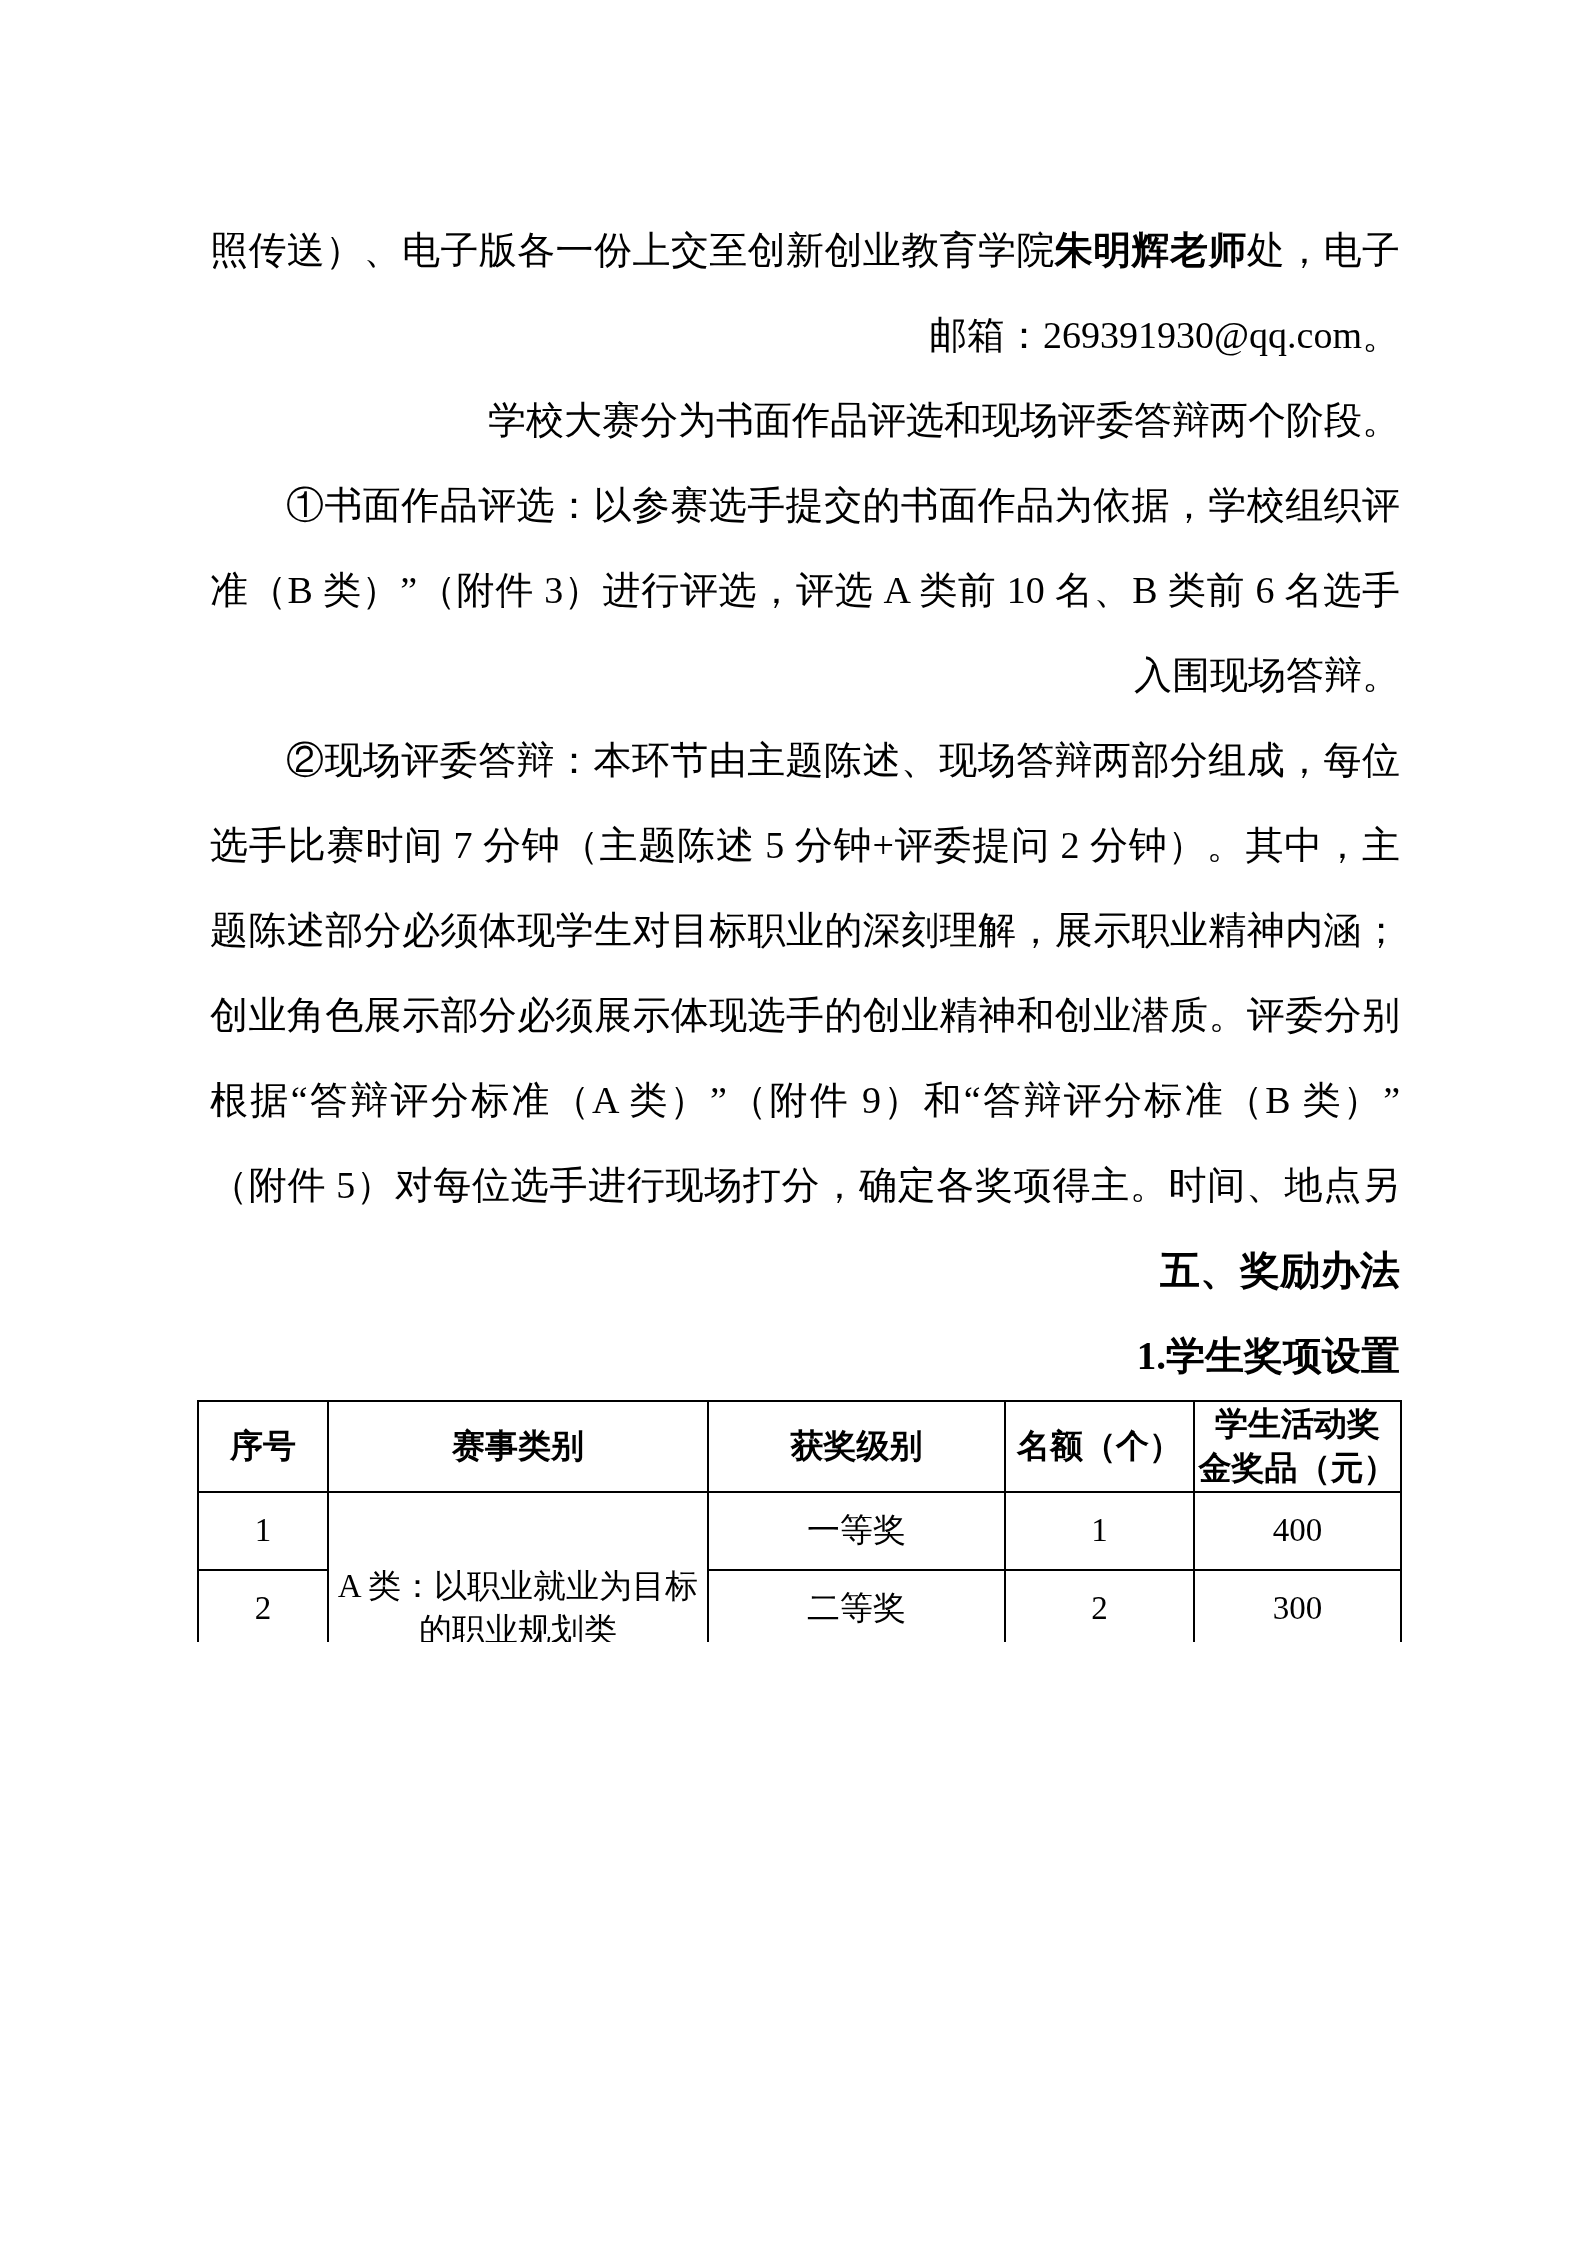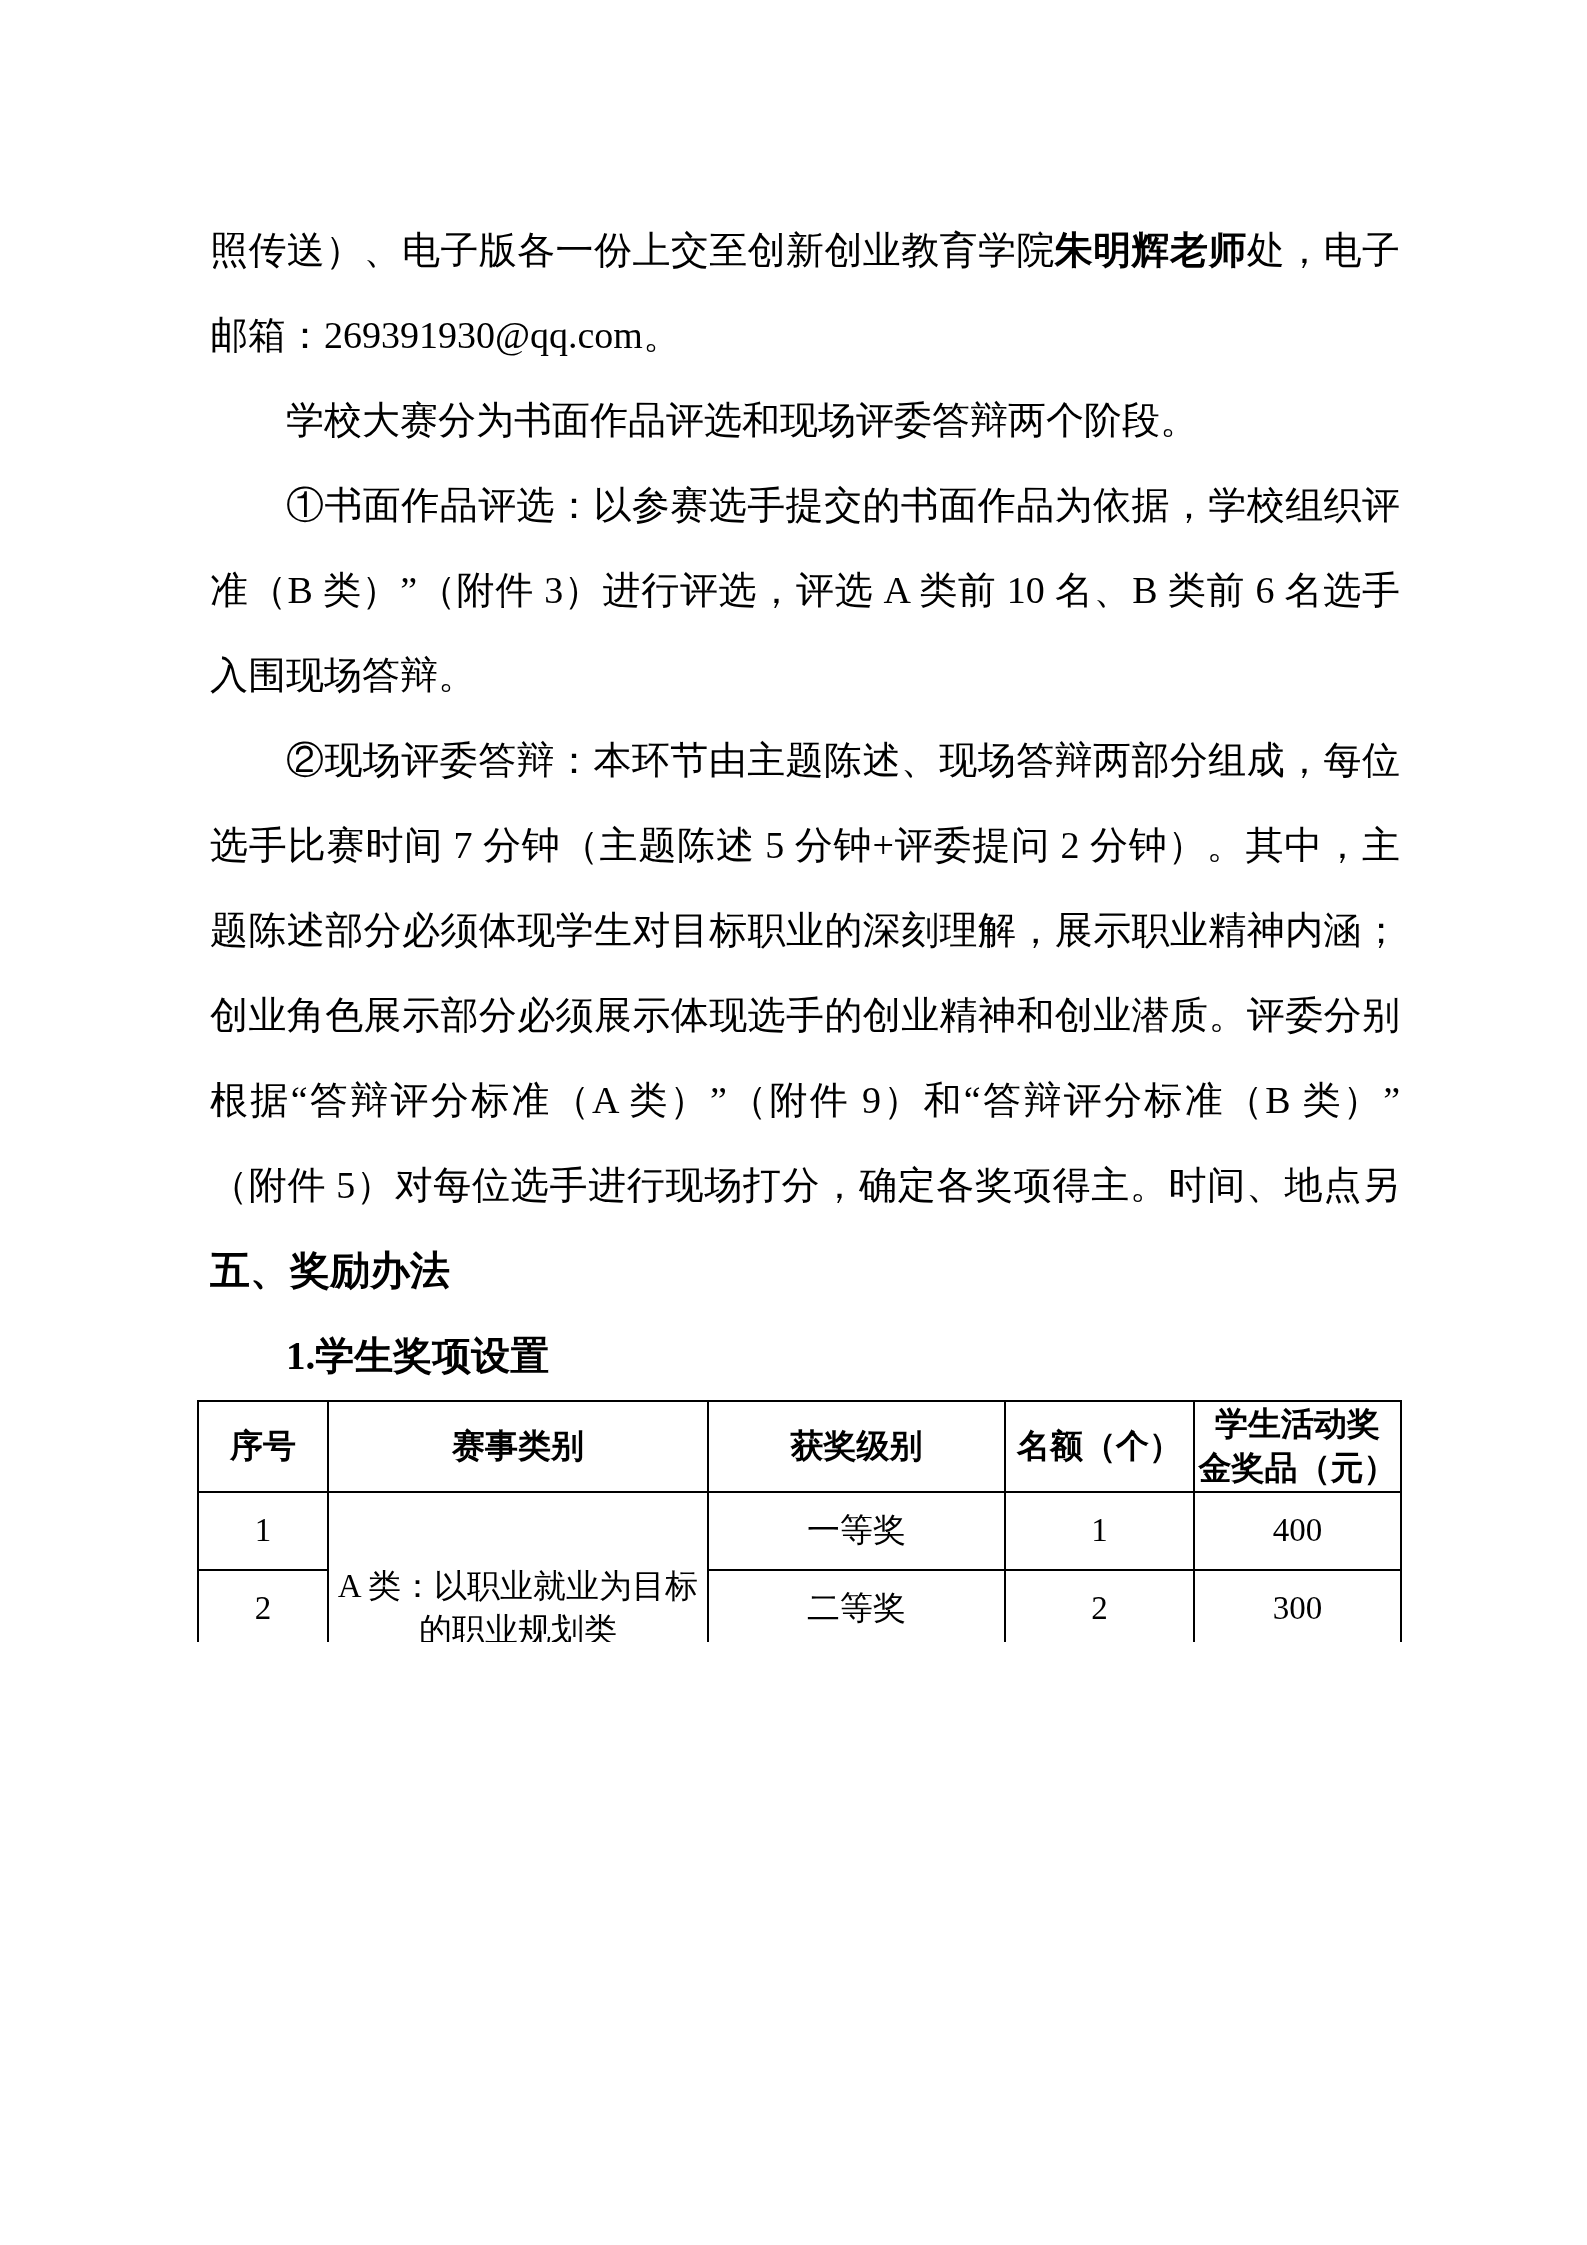--- a/index.html
+++ b/index.html
@@ -17,21 +17,21 @@
     position: absolute;
     left: 210px;
     top: 208px;
     width: 1190px;
   }
   
   .line {
     height: 85px;
     line-height: 85px;
     font-size: 38px;
-    text-align: left;
+    text-align: right;
     white-space: nowrap;
   }
   .line.fill {
     white-space: normal;
     text-align: justify;
     text-align-last: justify;
     text-justify: inter-character;
   }
   .line.indent { text-indent: 76px; }
   .line.h1 {

